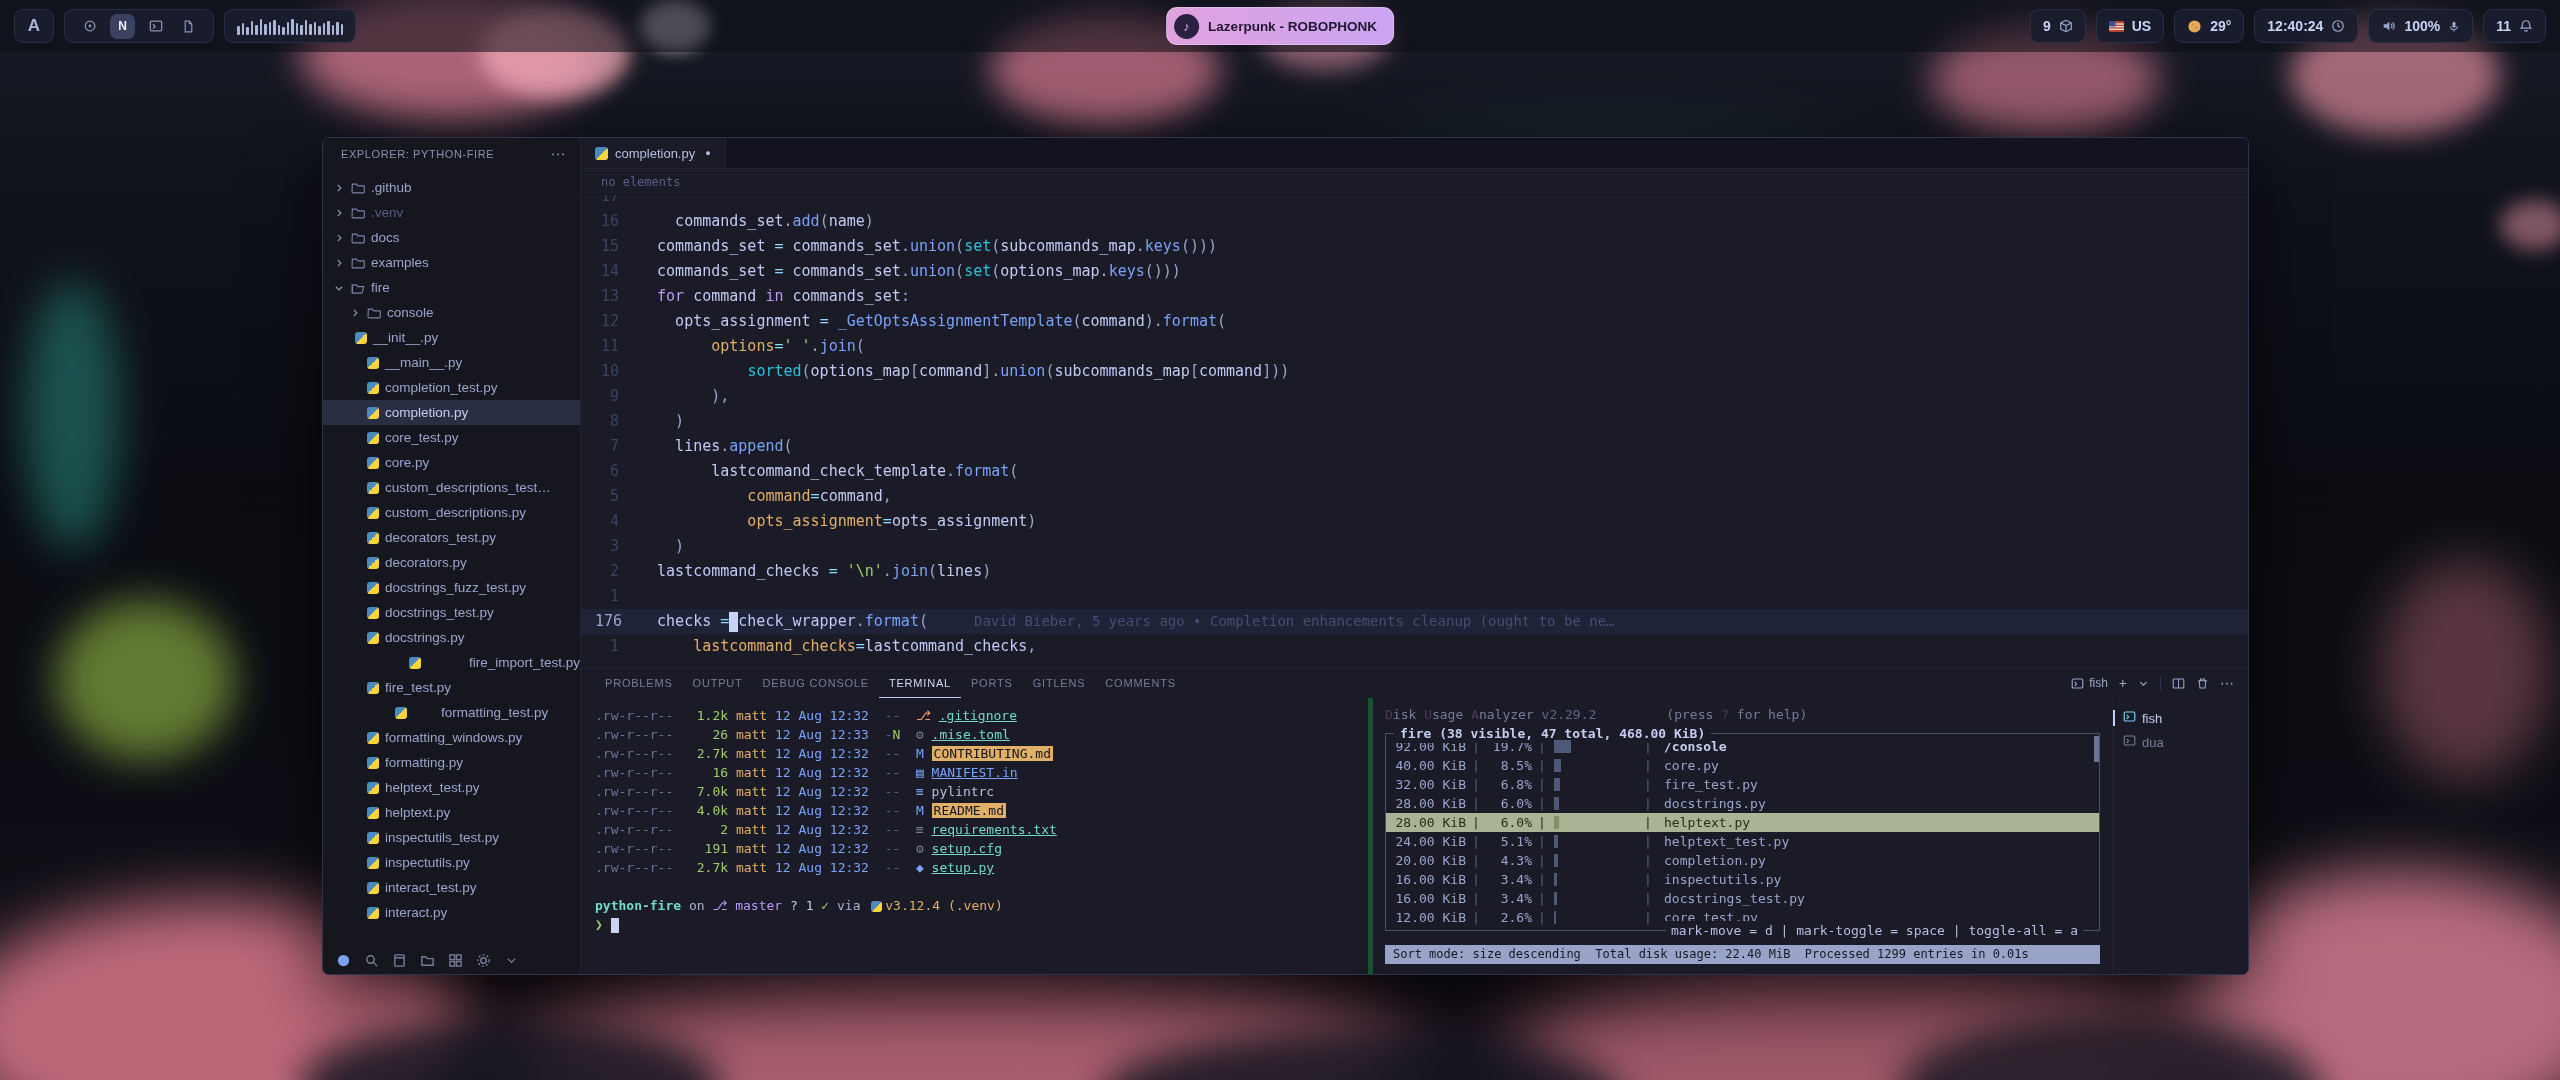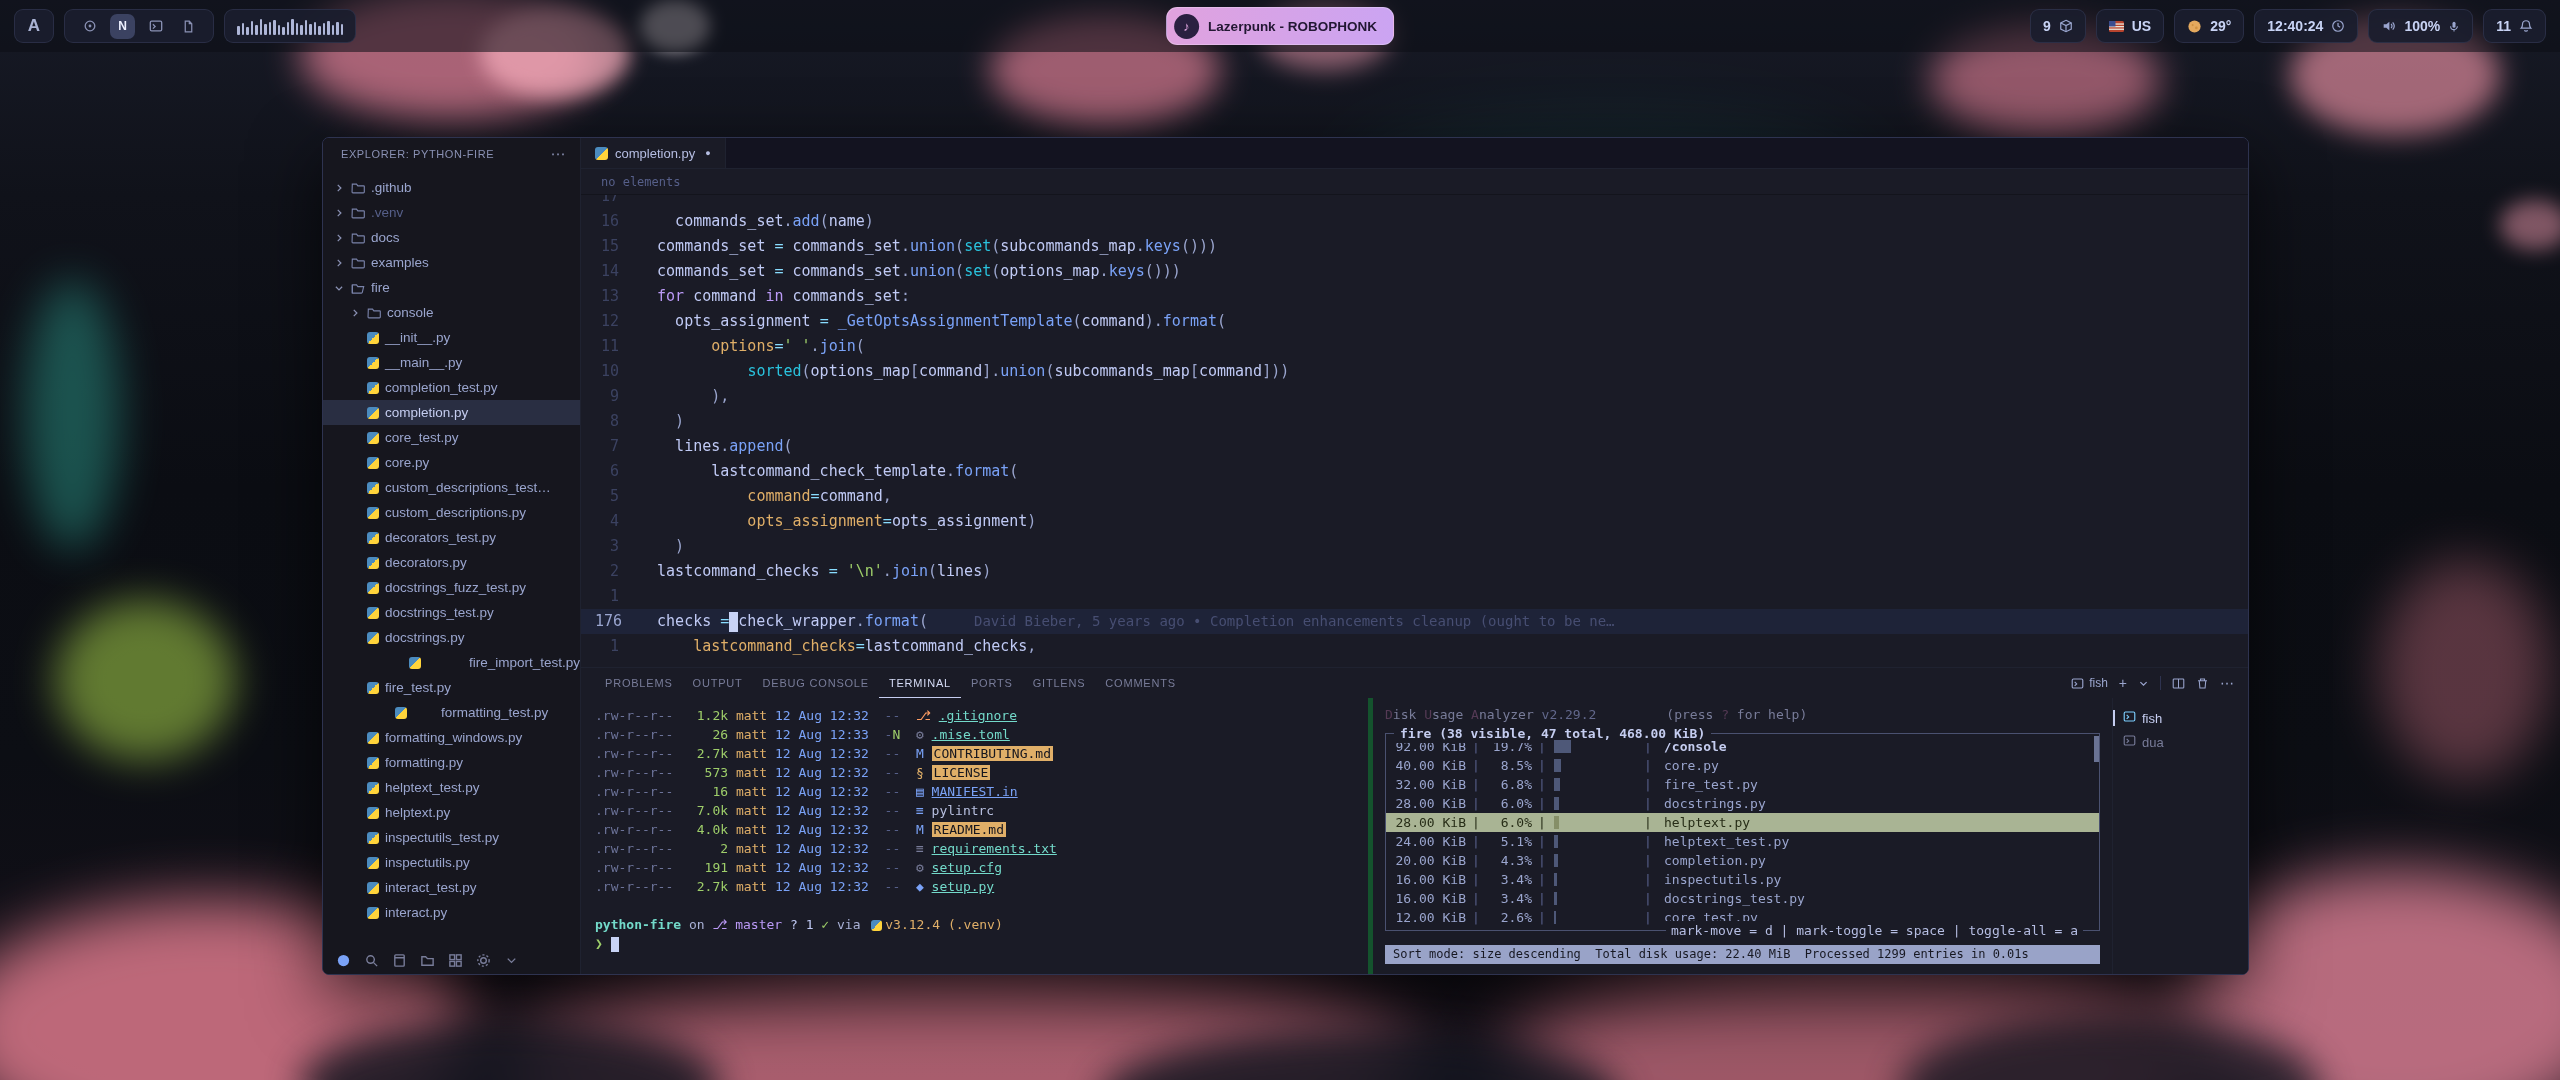--- a/index.html
+++ b/index.html
@@ -372,21 +372,21 @@
                 <path d="M6 3l5 5-5 5"></path>
               </svg>
             </span>
             <span class="tico">
               <svg width="14" height="14" viewBox="0 0 16 16" fill="none" stroke="#7982a9" stroke-width="1.3">
                 <path d="M1.5 3.5h4.8l1.5 2h6.7a.7.7 0 0 1 .7.7v6.3a1 1 0 0 1-1 1h-12a1 1 0 0 1-1-1z"></path>
               </svg>
             </span>
             <span class="lbl">console</span>
           </div>
-          <div class="trow" style="padding-left: 26px;">
+          <div class="trow" style="padding-left: 14px;">
             <span class="chev"></span>
             <span class="tico">
               <span class="pysq" style="width: 12px; height: 12px;"></span>
             </span>
             <span class="lbl">__init__.py</span>
           </div>
           <div class="trow" style="padding-left: 26px;">
             <span class="chev"></span>
             <span class="tico">
               <span class="pysq" style="width: 12px; height: 12px;"></span>
@@ -653,21 +653,20 @@
                 </svg>
               </span>
             <span class="pa-btn">⋯</span>
           </div>
         </div>
         <div class="panel-body">
           <div class="term-left mono" id="term">
               <div class="trowf"><span class="t-perm">.rw-r--r--  </span><span class="t-size"> 1.2k </span><span class="t-user">matt </span><span class="t-date">12 Aug 12:32  </span><span class="t-git">-- </span><span class="ic-orange"> ⎇ </span><span class="nm-link">.gitignore</span></div>
               <div class="trowf"><span class="t-perm">.rw-r--r--  </span><span class="t-size">   26 </span><span class="t-user">matt </span><span class="t-date">12 Aug 12:33  </span><span class="t-git">-</span><span class="t-gitN">N </span><span class="ic-gray"> ⚙ </span><span class="nm-link">.mise.toml</span></div>
               <div class="trowf"><span class="t-perm">.rw-r--r--  </span><span class="t-size"> 2.7k </span><span class="t-user">matt </span><span class="t-date">12 Aug 12:32  </span><span class="t-git">-- </span><span class="ic-blue"> M </span><span class="nm-hl">CONTRIBUTING.md</span></div>
-              <div class="trowf"><span class="t-perm">.rw-r--r--  </span><span class="t-size">  573 </span><span class="t-user">matt </span><span class="t-date">12 Aug 12:32  </span><span class="t-git">-- </span><span class="ic-yellow"> § </span><span class="nm-hl">LICENSE</span></div>
               <div class="trowf"><span class="t-perm">.rw-r--r--  </span><span class="t-size">   16 </span><span class="t-user">matt </span><span class="t-date">12 Aug 12:32  </span><span class="t-git">-- </span><span class="ic-blue"> ▤ </span><span class="nm-blue">MANIFEST.in</span></div>
               <div class="trowf"><span class="t-perm">.rw-r--r--  </span><span class="t-size"> 7.0k </span><span class="t-user">matt </span><span class="t-date">12 Aug 12:32  </span><span class="t-git">-- </span><span class="ic-blue"> ≡ </span><span class="nm-plain">pylintrc</span></div>
               <div class="trowf"><span class="t-perm">.rw-r--r--  </span><span class="t-size"> 4.0k </span><span class="t-user">matt </span><span class="t-date">12 Aug 12:32  </span><span class="t-git">-- </span><span class="ic-blue"> M </span><span class="nm-hl">README.md</span></div>
               <div class="trowf"><span class="t-perm">.rw-r--r--  </span><span class="t-size">    2 </span><span class="t-user">matt </span><span class="t-date">12 Aug 12:32  </span><span class="t-git">-- </span><span class="ic-gray"> ≡ </span><span class="nm-link">requirements.txt</span></div>
               <div class="trowf"><span class="t-perm">.rw-r--r--  </span><span class="t-size">  191 </span><span class="t-user">matt </span><span class="t-date">12 Aug 12:32  </span><span class="t-git">-- </span><span class="ic-gray"> ⚙ </span><span class="nm-link">setup.cfg</span></div>
               <div class="trowf"><span class="t-perm">.rw-r--r--  </span><span class="t-size"> 2.7k </span><span class="t-user">matt </span><span class="t-date">12 Aug 12:32  </span><span class="t-git">-- </span><span class="ic-blue"> ◆ </span><span class="nm-link">setup.py</span></div>
               <div class="promptline"><span class="tk-dir">python-fire</span><span class="tk-t"> on </span><span class="tk-branch">⎇ master</span><span class="tk-t"> </span><span class="tk-st">? 1</span><span class="tk-ok"> ✓</span><span class="tk-t"> via </span><span class="pysq sm"></span><span class="tk-py">v3.12.4</span><span class="tk-py"> (.venv)</span></div>
               <div class="trowf"><span class="tk-ok">❯ </span><span class="cursor-block"></span></div>
             </div>
           <div class="term-right mono" id="dua">

